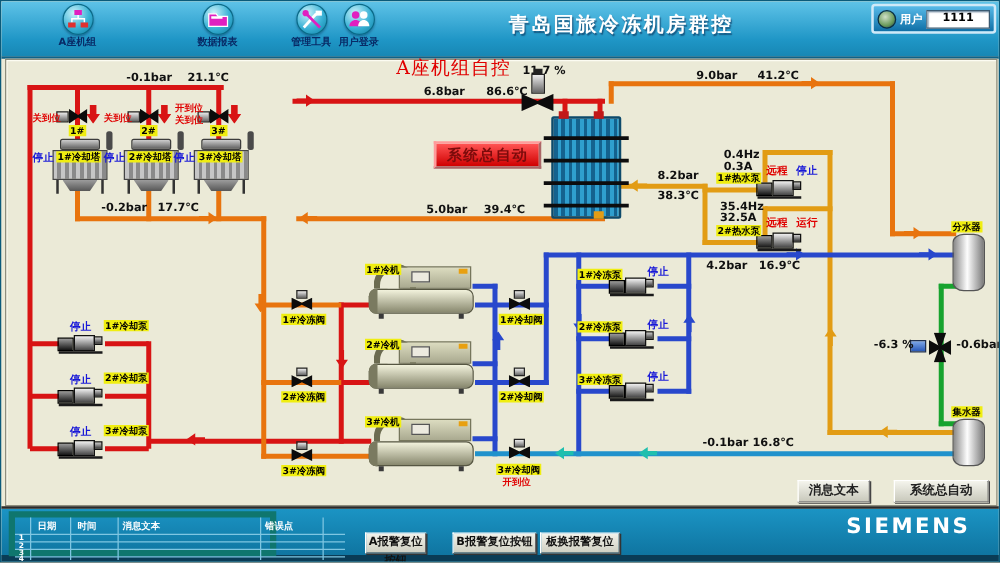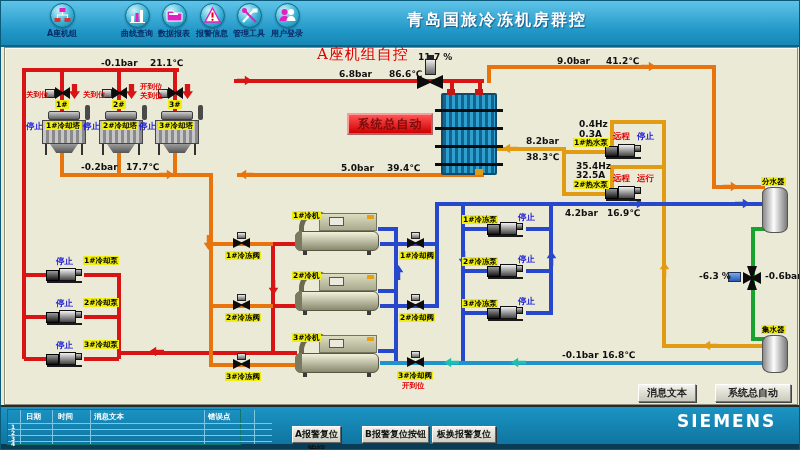--- a/index.html
+++ b/index.html
@@ -74,21 +74,21 @@
   .vt .vact{left:0;top:4px;width:10px;height:9px}
   .vt .vbody{left:10px;top:2px;width:15px;height:12px}
   
   .btn3d{position:absolute;background:linear-gradient(#f4f4ec,#c9c9bc);border:1px solid #fff;border-right-color:#777;border-bottom-color:#777;
     box-shadow:1px 1px 0 #444;font-weight:bold;color:#222;text-align:center;cursor:pointer;white-space:nowrap}
   #btn-sysauto{position:absolute;left:346px;top:112px;width:86px;height:22px;background:linear-gradient(#ff5454,#cf0000);
     border:2px outset #ff9a9a;color:#7c0b0b;font-size:12px;font-weight:bold;text-align:center;line-height:19px;letter-spacing:1px;cursor:pointer}
   
   #footer-bg{position:absolute;left:0;top:404px;width:800px;height:46px;background:linear-gradient(#1b94c4,#0d6f9a);border-top:2px solid #2a2a2a}
   #footer-strip{position:absolute;left:0;top:443px;width:800px;height:7px;background:#0a3c56}
-  #alarm-table{position:absolute;left:6px;top:408px;width:234px;height:36px;border:1px solid #0f766e}
+  #alarm-table{position:absolute;left:6px;top:408px;width:214px;height:36px;border:5px solid #0f766e}
   .at-h{position:absolute;top:2px;font-size:7.5px;font-weight:bold;color:#fff;white-space:nowrap}
   .at-vl{position:absolute;top:0;width:1px;height:34px;background:#7fc6e2}
   .at-hl{position:absolute;left:0;width:264px;height:1px;background:#7fc6e2}
   .at-n{position:absolute;left:3px;font-size:6px;font-weight:bold;color:#fff}
   .fbtn{position:absolute;top:425px;height:17px;background:linear-gradient(#f2f2ea,#cfcfc2);border:1px solid #fff;
     border-right-color:#666;border-bottom-color:#666;box-shadow:1px 1px 0 #333;font-size:9px;font-weight:bold;color:#111;text-align:center;line-height:15px;cursor:pointer}
   #brand{position:absolute;left:676px;top:410px;font-size:17px;font-weight:bold;color:#fff;letter-spacing:2px}
   svg{display:block;margin:0 auto}
 </style>
 </head>
@@ -102,49 +102,28 @@
     <span class="circ">
         <svg width="23" height="23" viewBox="0 0 23 23">
           <path d="M11.5 8v3M6.5 14v-3h10v3" stroke="#fff" stroke-width="1.2" fill="none"></path>
           <rect x="8.5" y="4" width="6" height="4" fill="#e020c0"></rect>
           <rect x="3.5" y="14" width="6" height="4" fill="#e03030"></rect>
           <rect x="13.5" y="14" width="6" height="4" fill="#e03030"></rect>
         </svg>
       </span>
     <span class="lbl">A座机组</span>
   </div>
-  <div class="tbi" style="left:117px">
-    <span class="circ">
-        <svg width="23" height="23" viewBox="0 0 23 23">
-          <rect x="5" y="12" width="3" height="6" fill="#fff"></rect>
-          <rect x="9.5" y="9" width="3" height="9" fill="#e020c0"></rect>
-          <rect x="14" y="6" width="3" height="12" fill="#fff"></rect>
-          <path d="M4 18.5h15" stroke="#fff"></path>
-        </svg>
-      </span>
-    <span class="lbl">曲线查询</span>
-  </div>
   <div class="tbi" style="left:154px">
     <span class="circ">
         <svg width="23" height="23" viewBox="0 0 23 23">
           <path d="M4 7h6l1.5 2H19v8H4z" fill="#e020c0" stroke="#fff" stroke-width="1"></path>
           <path d="M6 9h9v2H6z" fill="#fff"></path>
         </svg>
       </span>
     <span class="lbl">数据报表</span>
-  </div>
-  <div class="tbi" style="left:192px">
-    <span class="circ">
-        <svg width="23" height="23" viewBox="0 0 23 23">
-          <path d="M11.5 4 19 18H4z" fill="#fff" stroke="#e020c0" stroke-width="1.4"></path>
-          <path d="M11.5 8.5v5" stroke="#e00000" stroke-width="2"></path>
-          <circle cx="11.5" cy="15.8" r="1.1" fill="#e00000"></circle>
-        </svg>
-      </span>
-    <span class="lbl">报警信息</span>
   </div>
   <div class="tbi" style="left:229px">
     <span class="circ">
         <svg width="23" height="23" viewBox="0 0 23 23">
           <path d="M5 18 15 7" stroke="#fff" stroke-width="2.2"></path>
           <path d="M18 18 7 7" stroke="#e020c0" stroke-width="2.2"></path>
           <circle cx="6.5" cy="6.5" r="2.5" fill="#e020c0"></circle>
           <rect x="14.5" y="4.5" width="5" height="4" fill="#fff"></rect>
         </svg>
       </span>
@@ -157,20 +136,25 @@
           <path d="M3.5 17c0-3 2.4-5 5-5s5 2 5 5z" fill="#e020c0"></path>
           <circle cx="15" cy="8" r="3" fill="#fff"></circle>
           <path d="M10.5 17c0-3 2.2-5 4.5-5s4.5 2 4.5 5z" fill="#fff"></path>
         </svg>
       </span>
     <span class="lbl">用户登录</span>
   </div>
 
   <div id="app-title">青岛国旅冷冻机房群控</div>
 
+  <div id="user-panel">
+    <span id="user-avatar"></span>
+    <span id="user-label">用户</span>
+    <span id="user-input">1111</span>
+  </div>
 
   <div id="panel-bg"></div>
   <div id="diag-title">A座机组自控</div>
 
   <div class="hp c-red" style="left:21px;top:67px;width:157px"></div>
   <div class="vp c-red" style="left:21px;top:67px;height:291px"></div>
   <div class="vp c-red" style="left:59px;top:67px;height:45px"></div>
   <div class="vp c-red" style="left:116px;top:67px;height:45px"></div>
   <div class="vp c-red" style="left:172px;top:67px;height:45px"></div>
   <div class="hp c-red" style="left:23px;top:272px;width:24px"></div>

